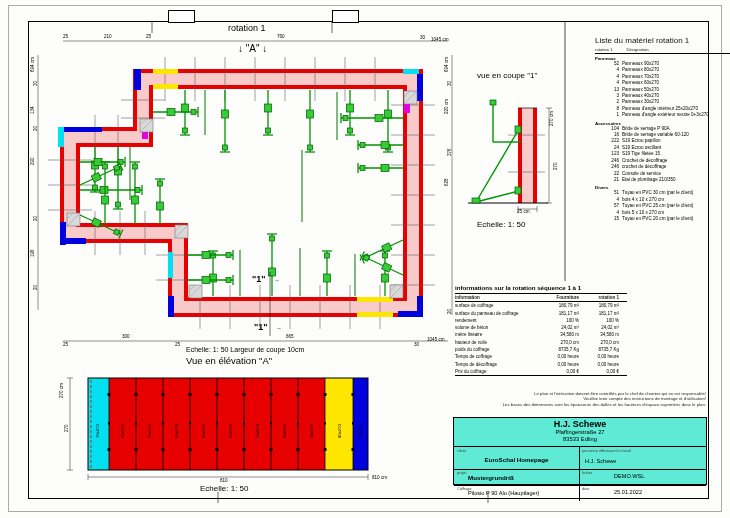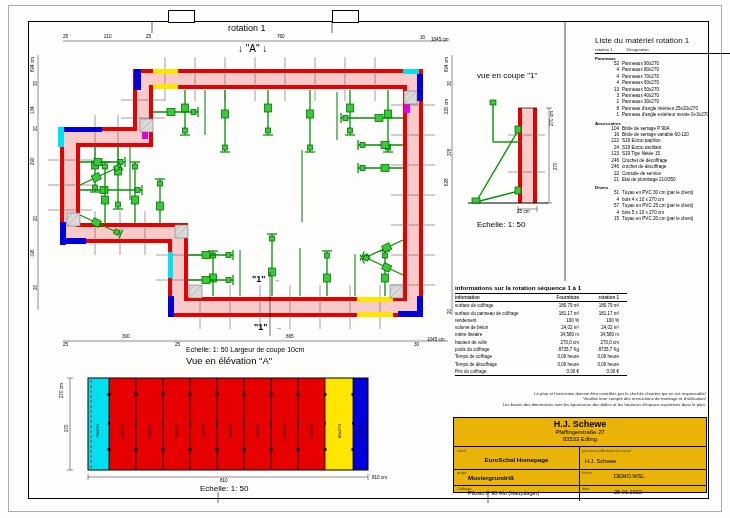--- a/index.html
+++ b/index.html
@@ -32,21 +32,21 @@
   .it-title{font-size:6.2px;font-weight:bold;border-bottom:0.5px solid #000;padding-bottom:2px;}
   .it-row{display:flex;font-size:4.5px;line-height:7.3px;}
   .it-row .c1{width:78px;}
   .it-row .c2{width:46px;text-align:right;}
   .it-row .c3{width:40px;text-align:right;}
   .it-head{border-bottom:0.5px solid #000;font-weight:bold;color:#222;}
   .it-body{border-bottom:0.5px solid #000;}
   
   .disc{position:absolute;left:450px;top:391px;width:256px;text-align:right;
         font-size:4.3px;line-height:5.4px;color:#222;}
-  .tb{position:absolute;left:453px;top:417px;width:254px;height:76px;border:1px solid #000;background:#eab308;box-sizing:border-box;}
+  .tb{position:absolute;left:453px;top:417px;width:254px;height:68px;border:1px solid #000;background:#5eead4;box-sizing:border-box;}
   .tb-co{position:absolute;left:0;top:0;width:100%;text-align:center;border-bottom:1px solid #000;height:29px;box-sizing:border-box;}
   .tb-name{font-size:9px;font-weight:bold;margin-top:1px;}
   .tb-addr{font-size:5.8px;line-height:6.5px;}
   .tb-lab{position:absolute;font-size:3.8px;color:#444;}
   .tb-val{position:absolute;font-size:5.6px;}
   .b{font-weight:bold;}
   .tb-div{position:absolute;left:125px;top:29px;width:0;height:54px;border-left:1px solid #000;}
   .tb-h1{position:absolute;left:0;top:51px;width:100%;border-top:1px solid #000;}
   .tb-h2{position:absolute;left:0;top:67px;width:100%;border-top:1px solid #000;}
   .tab{position:absolute;border:1px solid #000;background:#fff;width:25px;height:11px;}

